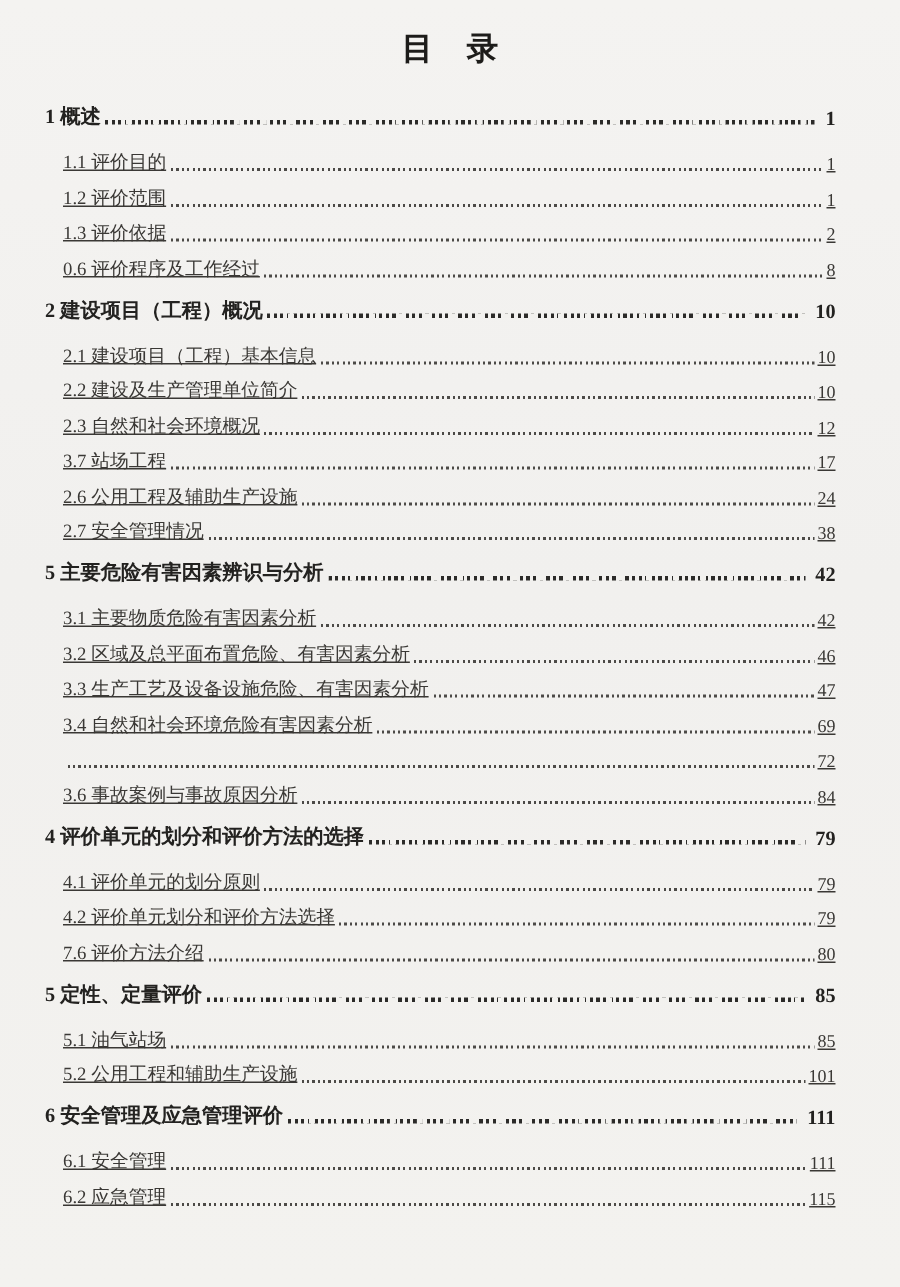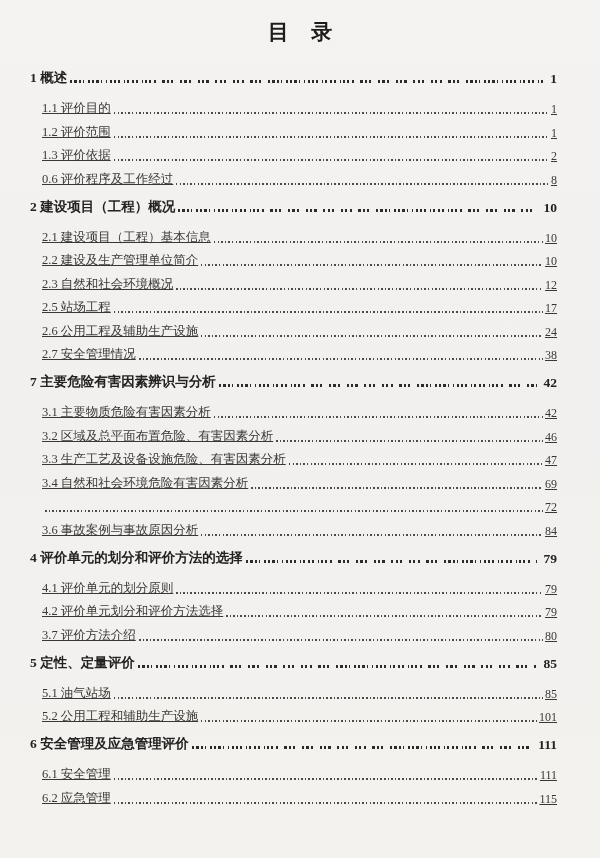--- a/index.html
+++ b/index.html
@@ -121,37 +121,37 @@
       <span class="lbl">2.2 建设及生产管理单位简介</span>
       <span class="leader"></span>
       <span class="pg">10</span>
     </div>
     <div class="row lvl2">
       <span class="lbl">2.3 自然和社会环境概况</span>
       <span class="leader"></span>
       <span class="pg">12</span>
     </div>
     <div class="row lvl2">
-      <span class="lbl">2.5 站场工程</span>
+      <span class="lbl">3.7 站场工程</span>
       <span class="leader"></span>
       <span class="pg">17</span>
     </div>
     <div class="row lvl2">
       <span class="lbl">2.6 公用工程及辅助生产设施</span>
       <span class="leader"></span>
       <span class="pg">24</span>
     </div>
     <div class="row lvl2">
       <span class="lbl">2.7 安全管理情况</span>
       <span class="leader"></span>
       <span class="pg">38</span>
     </div>
 
     <div class="row lvl1">
-      <span class="lbl">7 主要危险有害因素辨识与分析</span>
+      <span class="lbl">5 主要危险有害因素辨识与分析</span>
       <span class="leader"></span>
       <span class="pg">42</span>
     </div>
     <div class="row lvl2">
       <span class="lbl">3.1 主要物质危险有害因素分析</span>
       <span class="leader"></span>
       <span class="pg">42</span>
     </div>
     <div class="row lvl2">
       <span class="lbl">3.2 区域及总平面布置危险、有害因素分析</span>
@@ -187,21 +187,21 @@
       <span class="lbl">4.1 评价单元的划分原则</span>
       <span class="leader"></span>
       <span class="pg">79</span>
     </div>
     <div class="row lvl2">
       <span class="lbl">4.2 评价单元划分和评价方法选择</span>
       <span class="leader"></span>
       <span class="pg">79</span>
     </div>
     <div class="row lvl2">
-      <span class="lbl">3.7 评价方法介绍</span>
+      <span class="lbl">7.6 评价方法介绍</span>
       <span class="leader"></span>
       <span class="pg">80</span>
     </div>
 
     <div class="row lvl1">
       <span class="lbl">5 定性、定量评价</span>
       <span class="leader"></span>
       <span class="pg">85</span>
     </div>
     <div class="row lvl2">

